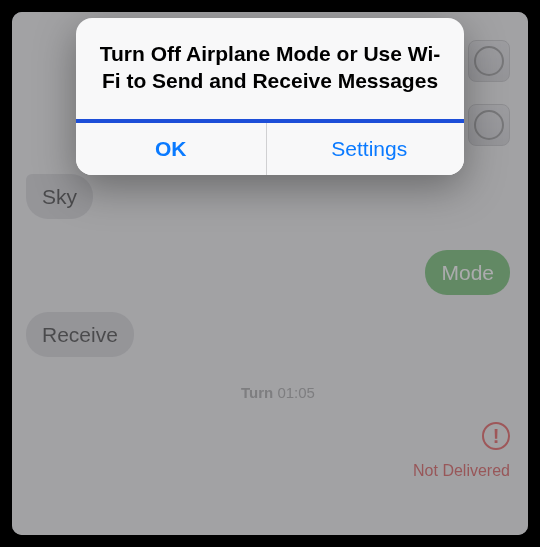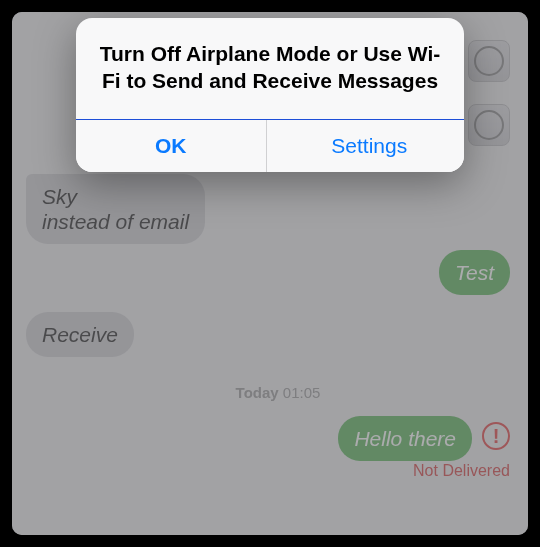--- a/index.html
+++ b/index.html
@@ -27,21 +27,20 @@
     height: 100%;
     padding: 8px;
   }
   .bubble {
     position: absolute;
     padding: 10px 16px;
     border-radius: 22px;
     font-size: 21px;
     line-height: 1.2;
     max-width: 70%;
-    font-style: italic;
   }
   .bubble.gray {
     background: #c4c4c7;
     color: #000;
   }
   .bubble.green {
     background: #3fa63f;
     color: #fff;
   }
   .compass {
@@ -107,21 +106,21 @@
   .alert-msg {
     padding: 22px 22px 24px;
     text-align: center;
     font-size: 21px;
     font-weight: 700;
     line-height: 1.3;
     color: #000;
   }
   .alert-buttons {
     display: flex;
-    border-top: 1px solid #1d4ed8;
+    border-top: 4px solid #1d4ed8;
   }
   .alert-btn {
     flex: 1;
     padding: 14px 0;
     text-align: center;
     font-size: 21px;
     color: #0a7aff;
     cursor: pointer;
     background: #f8f8f9;
   }
@@ -142,39 +141,35 @@
     </div>
     <div class="compass" style="top:92px">
       <svg viewBox="0 0 32 32">
           <circle cx="16" cy="16" r="14" fill="none" stroke="#777" stroke-width="2"></circle>
           <polygon points="9,23 18,14 23,9 14,18" fill="#777"></polygon>
         </svg>
     </div>
 
     <div class="bubble gray" style="left:14px; top:162px; border-top-left-radius:6px;">
       <span>Sky</span><br>
-      <span>instead of email</span>
     </div>
 
     <div class="bubble green" style="right:18px; top:238px;">
-      <span>Test</span>
+      <span>Mode</span>
     </div>
 
     <div class="bubble gray" style="left:14px; top:300px;">
       <span>Receive</span>
     </div>
 
     <div class="timestamp" style="top:372px;">
-      <span class="day">Today</span>
+      <span class="day">Turn</span>
       <span>01:05</span>
     </div>
 
-    <div class="bubble green" style="right:56px; top:404px;">
-      <span>Hello there</span>
-    </div>
 
     <div class="fail-icon" style="top:410px;">
       <span>!</span>
     </div>
     <div class="not-delivered" style="top:450px;">Not Delivered</div>
 
   </div>
 
   <div class="dim"></div>
 

